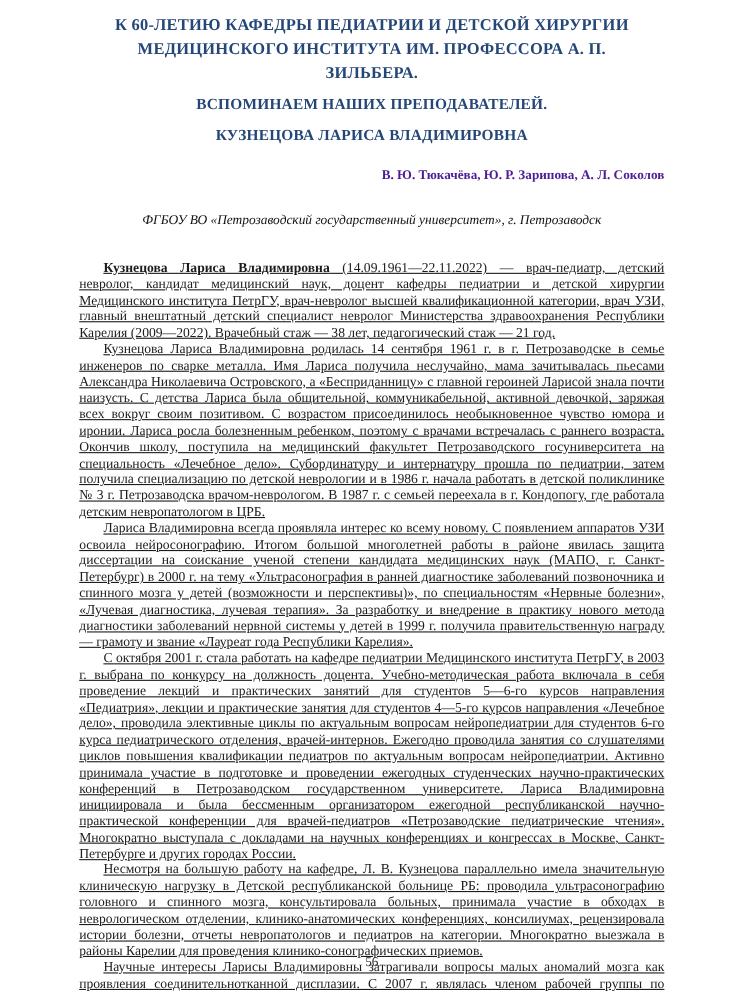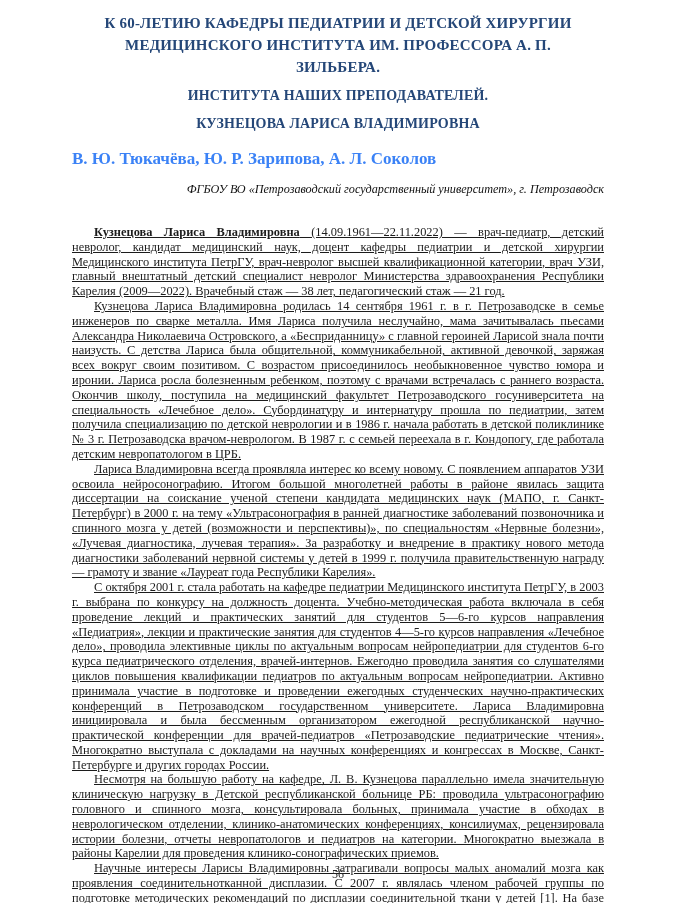--- a/index.html
+++ b/index.html
@@ -29,33 +29,33 @@
   .doc-subtitle {
     color: var(--heading-color, #254778);
     font-weight: bold;
     font-size: 14px;
     line-height: 20px;
     text-align: center;
     margin: 8px auto 0 auto;
     letter-spacing: 0.2px;
   }
   .authors {
-    text-align: left;
+    text-align: right;
     font-weight: bold;
-    font-size: 17px;
+    font-size: 12px;
     line-height: 18px;
     margin-top: 16px;
-    color: #3b82f6;
+    color: #4c1d95;
   }
   .affiliation {
-    text-align: right;
+    text-align: center;
     font-style: italic;
     font-size: 12.2px;
     line-height: 16px;
-    margin-top: 13px;
+    margin-top: 24px;
     color: #111111;
   }
   .article {
     margin-top: 28px;
     font-size: 12.4px;
     line-height: 14.8px;
     text-align: justify;
     hyphens: auto;
     -webkit-hyphens: auto;
   }
@@ -76,21 +76,21 @@
   }
 </style>
 </head>
 <body>
 
 <div class="page" style="--heading-color: #254778;">
   <div class="content">
 
     <div class="doc-title">К 60-ЛЕТИЮ КАФЕДРЫ ПЕДИАТРИИ И ДЕТСКОЙ ХИРУРГИИ МЕДИЦИНСКОГО ИНСТИТУТА ИМ. ПРОФЕССОРА А. П. ЗИЛЬБЕРА.</div>
 
-    <div class="doc-subtitle">ИНСТИТУТА НАШИХ ПРЕПОДАВАТЕЛЕЙ.</div>
+    <div class="doc-subtitle">ВСПОМИНАЕМ НАШИХ ПРЕПОДАВАТЕЛЕЙ.</div>
 
     <div class="doc-subtitle">КУЗНЕЦОВА ЛАРИСА ВЛАДИМИРОВНА</div>
 
     <div class="authors">В. Ю. Тюкачёва, Ю. Р. Зарипова, А. Л. Соколов</div>
 
     <div class="affiliation">ФГБОУ ВО «Петрозаводский государственный университет», г. Петрозаводск</div>
 
     <div class="article">
       <p><span class="lead-bold">Кузнецова Лариса Владимировна</span><span> (14.09.1961—22.11.2022) — врач-педиатр, детский невролог, кандидат медицинский наук, доцент кафедры педиатрии и детской хирургии Медицинского института ПетрГУ, врач-невролог высшей квалификационной категории, врач УЗИ, главный внештатный детский специалист невролог Министерства здравоохранения Республики Карелия (2009—2022). Врачебный стаж — 38 лет, педагогический стаж — 21 год.</span></p>
 

